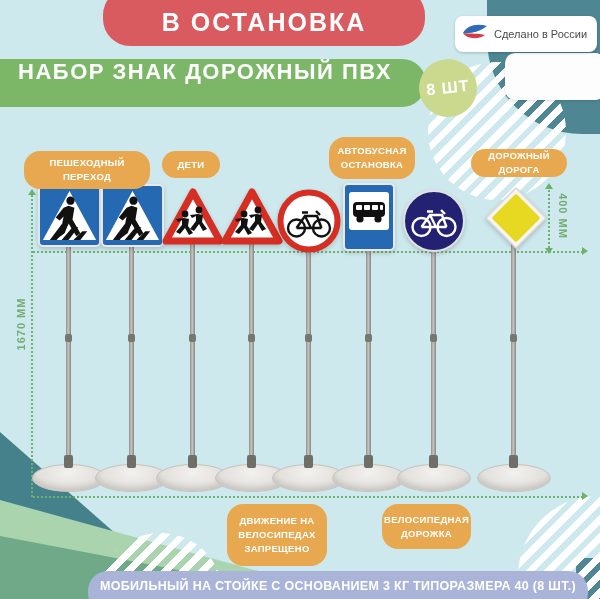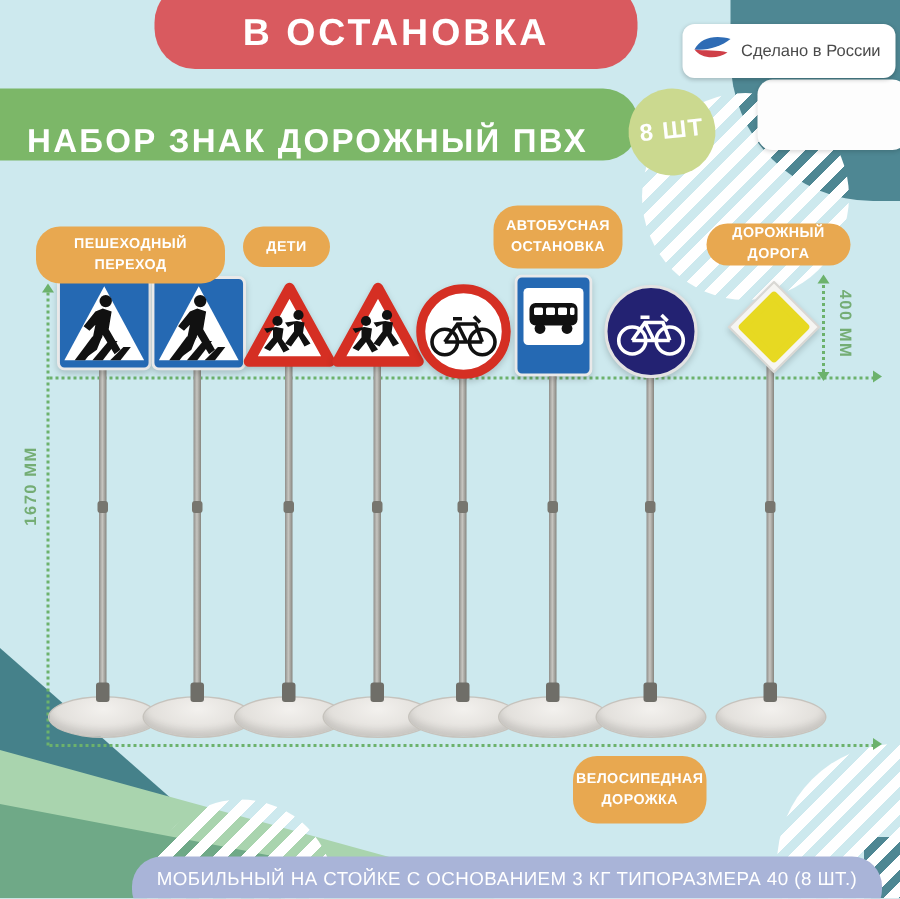--- a/index.html
+++ b/index.html
@@ -17,25 +17,25 @@
   .tri-teal{left:0;top:432px;width:190px;height:167px;background:#45818a;clip-path:polygon(0 0,0 100%,100% 100%);}
   .tri-lightgreen{left:0;top:500px;width:360px;height:99px;background:#a9d4ae;clip-path:polygon(0 0,0 100%,100% 100%);}
   .tri-green{left:0;top:536px;width:330px;height:63px;background:#6fa987;clip-path:polygon(0 0,0 100%,100% 100%);}
   .teal-corner{position:absolute;left:576px;top:558px;width:24px;height:41px;background:#4e8793;z-index:0;}
 
   
   .red-banner{position:absolute;left:103px;top:-12px;width:322px;height:58px;background:#d95a5f;border-radius:27px;z-index:6;display:flex;align-items:flex-end;justify-content:center;}
   .red-banner span{color:#fff;font-weight:bold;font-size:25px;letter-spacing:2px;margin-bottom:9px;}
   .made-in{position:absolute;left:455px;top:16px;width:142px;height:36px;background:#fff;border-radius:8px;box-shadow:0 1px 3px rgba(0,0,0,.2);z-index:6;display:flex;align-items:center;gap:5px;padding:4px 6px;box-sizing:border-box;}
   .made-in .txt{font-size:11px;color:#4a4a4a;white-space:nowrap;}
-  .green-banner{position:absolute;left:0;top:59px;width:426px;height:48px;background:#7cb768;border-radius:0 24px 24px 0;z-index:5;display:flex;align-items:flex-end;justify-content:center;padding:0 42px 0 26px;box-sizing:border-box;}
+  .green-banner{position:absolute;left:0;top:59px;width:426px;height:48px;background:#7cb768;border-radius:0 24px 24px 0;z-index:5;display:flex;align-items:flex-start;justify-content:center;padding:0 42px 0 26px;box-sizing:border-box;}
   .green-banner span{color:#fff;font-weight:bold;font-size:22px;letter-spacing:1.5px;white-space:nowrap;}
   .qty-badge{position:absolute;left:419px;top:59px;width:58px;height:58px;background:#cbd98f;border-radius:50%;z-index:5;display:flex;align-items:center;justify-content:center;color:#fff;font-weight:bold;font-size:16px;letter-spacing:1px;transform:rotate(-6deg);}
   .footer-banner{position:absolute;left:88px;top:571px;width:500px;height:42px;background:#a9b4d8;border-radius:20px;z-index:6;display:flex;align-items:flex-start;justify-content:center;}
-  .footer-banner span{color:#fff;font-weight:normal;font-size:12.5px;letter-spacing:.3px;margin-top:8px;white-space:nowrap;}
+  .footer-banner span{color:#fff;font-weight:bold;font-size:12.5px;letter-spacing:.3px;margin-top:8px;white-space:nowrap;}
 
   
   .pill{position:absolute;background:#e8a850;color:#fff;font-weight:bold;font-size:9.5px;line-height:1.45;letter-spacing:.3px;text-align:center;border-radius:16px;display:flex;align-items:center;justify-content:center;padding:4px 7px;box-sizing:border-box;z-index:5;}
   .pill-ped{left:24px;top:151px;width:126px;height:38px;}
   .pill-kids{left:162px;top:151px;width:58px;height:27px;}
   .pill-bus{left:329px;top:137px;width:86px;height:42px;}
   .pill-main{left:471px;top:149px;width:96px;height:28px;}
   .pill-nobike{left:227px;top:504px;width:100px;height:62px;}
   .pill-bikepath{left:382px;top:504px;width:89px;height:45px;}
 
@@ -232,19 +232,20 @@
       </g>
     </svg>
   </div>
   <div class="sign" style="left:482px;top:184px;">
     <svg width="68" height="68" viewBox="0 0 68 68">
       <path d="M34 4 L64 34 L34 64 L4 34 Z" fill="#f6f5f2" stroke="#d9d8d4" stroke-width="1.5" stroke-linejoin="round"></path>
       <path d="M34 13 L55 34 L34 55 L13 34 Z" fill="#e7d922" stroke="#e7d922" stroke-width="5" stroke-linejoin="round"></path>
     </svg>
   </div>
 
+  <div class="pill pill-nobike">ДВИЖЕНИЕ НА ВЕЛОСИПЕДАХ ЗАПРЕЩЕНО</div>
   <div class="pill pill-bikepath">ВЕЛОСИПЕДНАЯ ДОРОЖКА</div>
 
   <div class="footer-banner">
     <span>МОБИЛЬНЫЙ НА СТОЙКЕ С ОСНОВАНИЕМ 3 КГ ТИПОРАЗМЕРА 40 (8 ШТ.)</span>
   </div>
 
 </div>
 
 </body></html>

